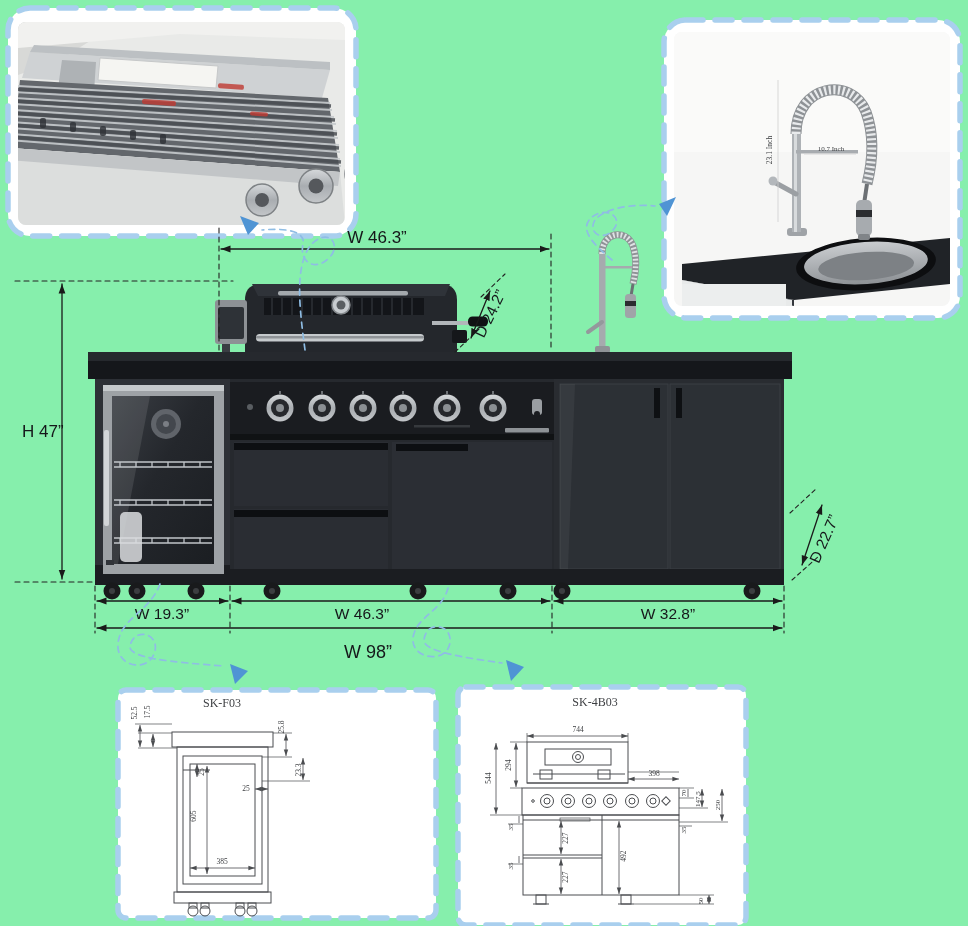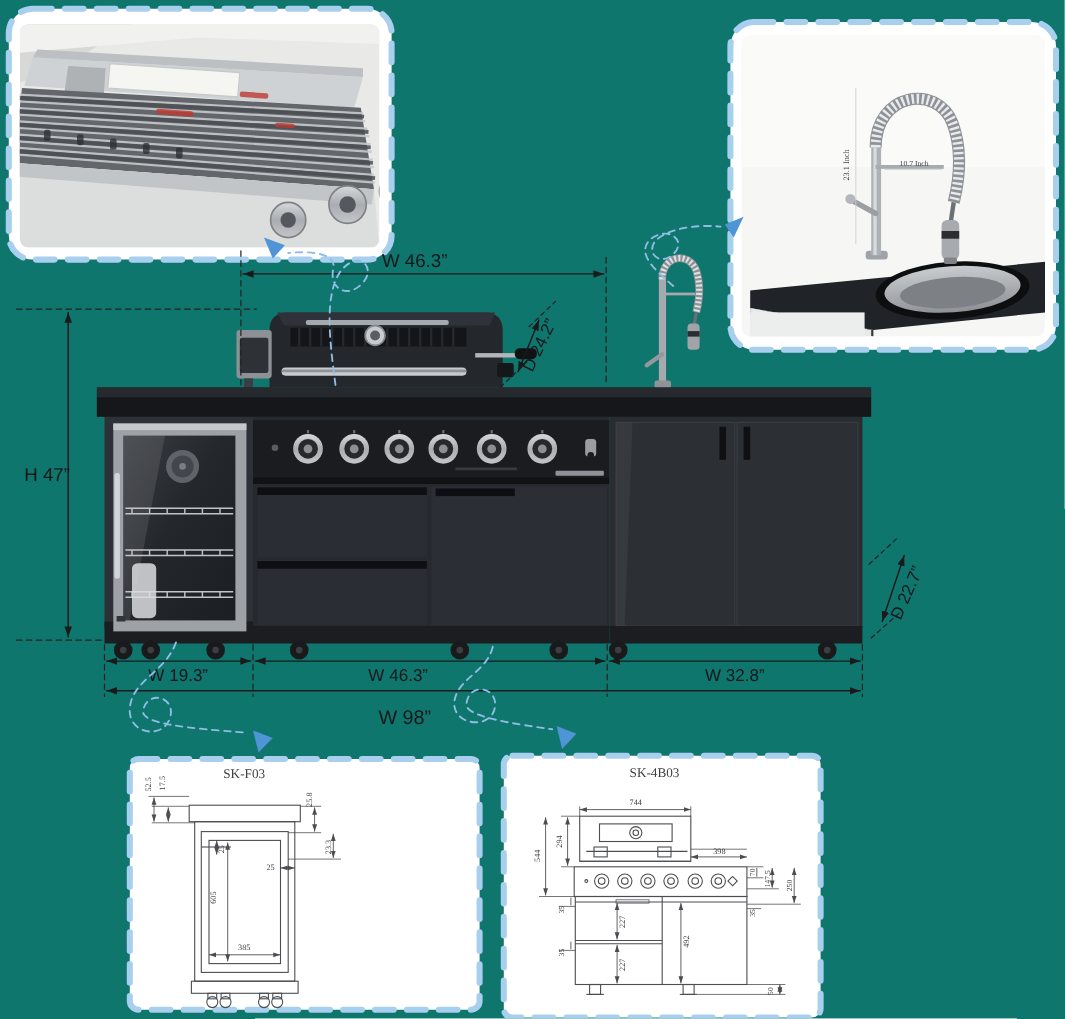--- a/index.html
+++ b/index.html
@@ -1,16 +1,16 @@
 <!DOCTYPE html>
 <html><head>
 <meta charset="utf-8">
 <style>
   html,body{margin:0;padding:0;background:#ffffff;}
-  #stage{position:relative;width:968px;height:926px;background:#0f766e;overflow:hidden;
+  #stage{position:relative;width:968px;height:926px;background:#86efac;overflow:hidden;
          font-family:"Liberation Sans",sans-serif;}
   svg{display:block;}
   text{user-select:none;}
   .dimtxt{font-family:"Liberation Sans",sans-serif;fill:#15171a;}
   .cadtxt{font-family:"Liberation Serif",serif;fill:#3d3f42;}
 </style>
 </head>
 <body>
 <div id="stage">
 

